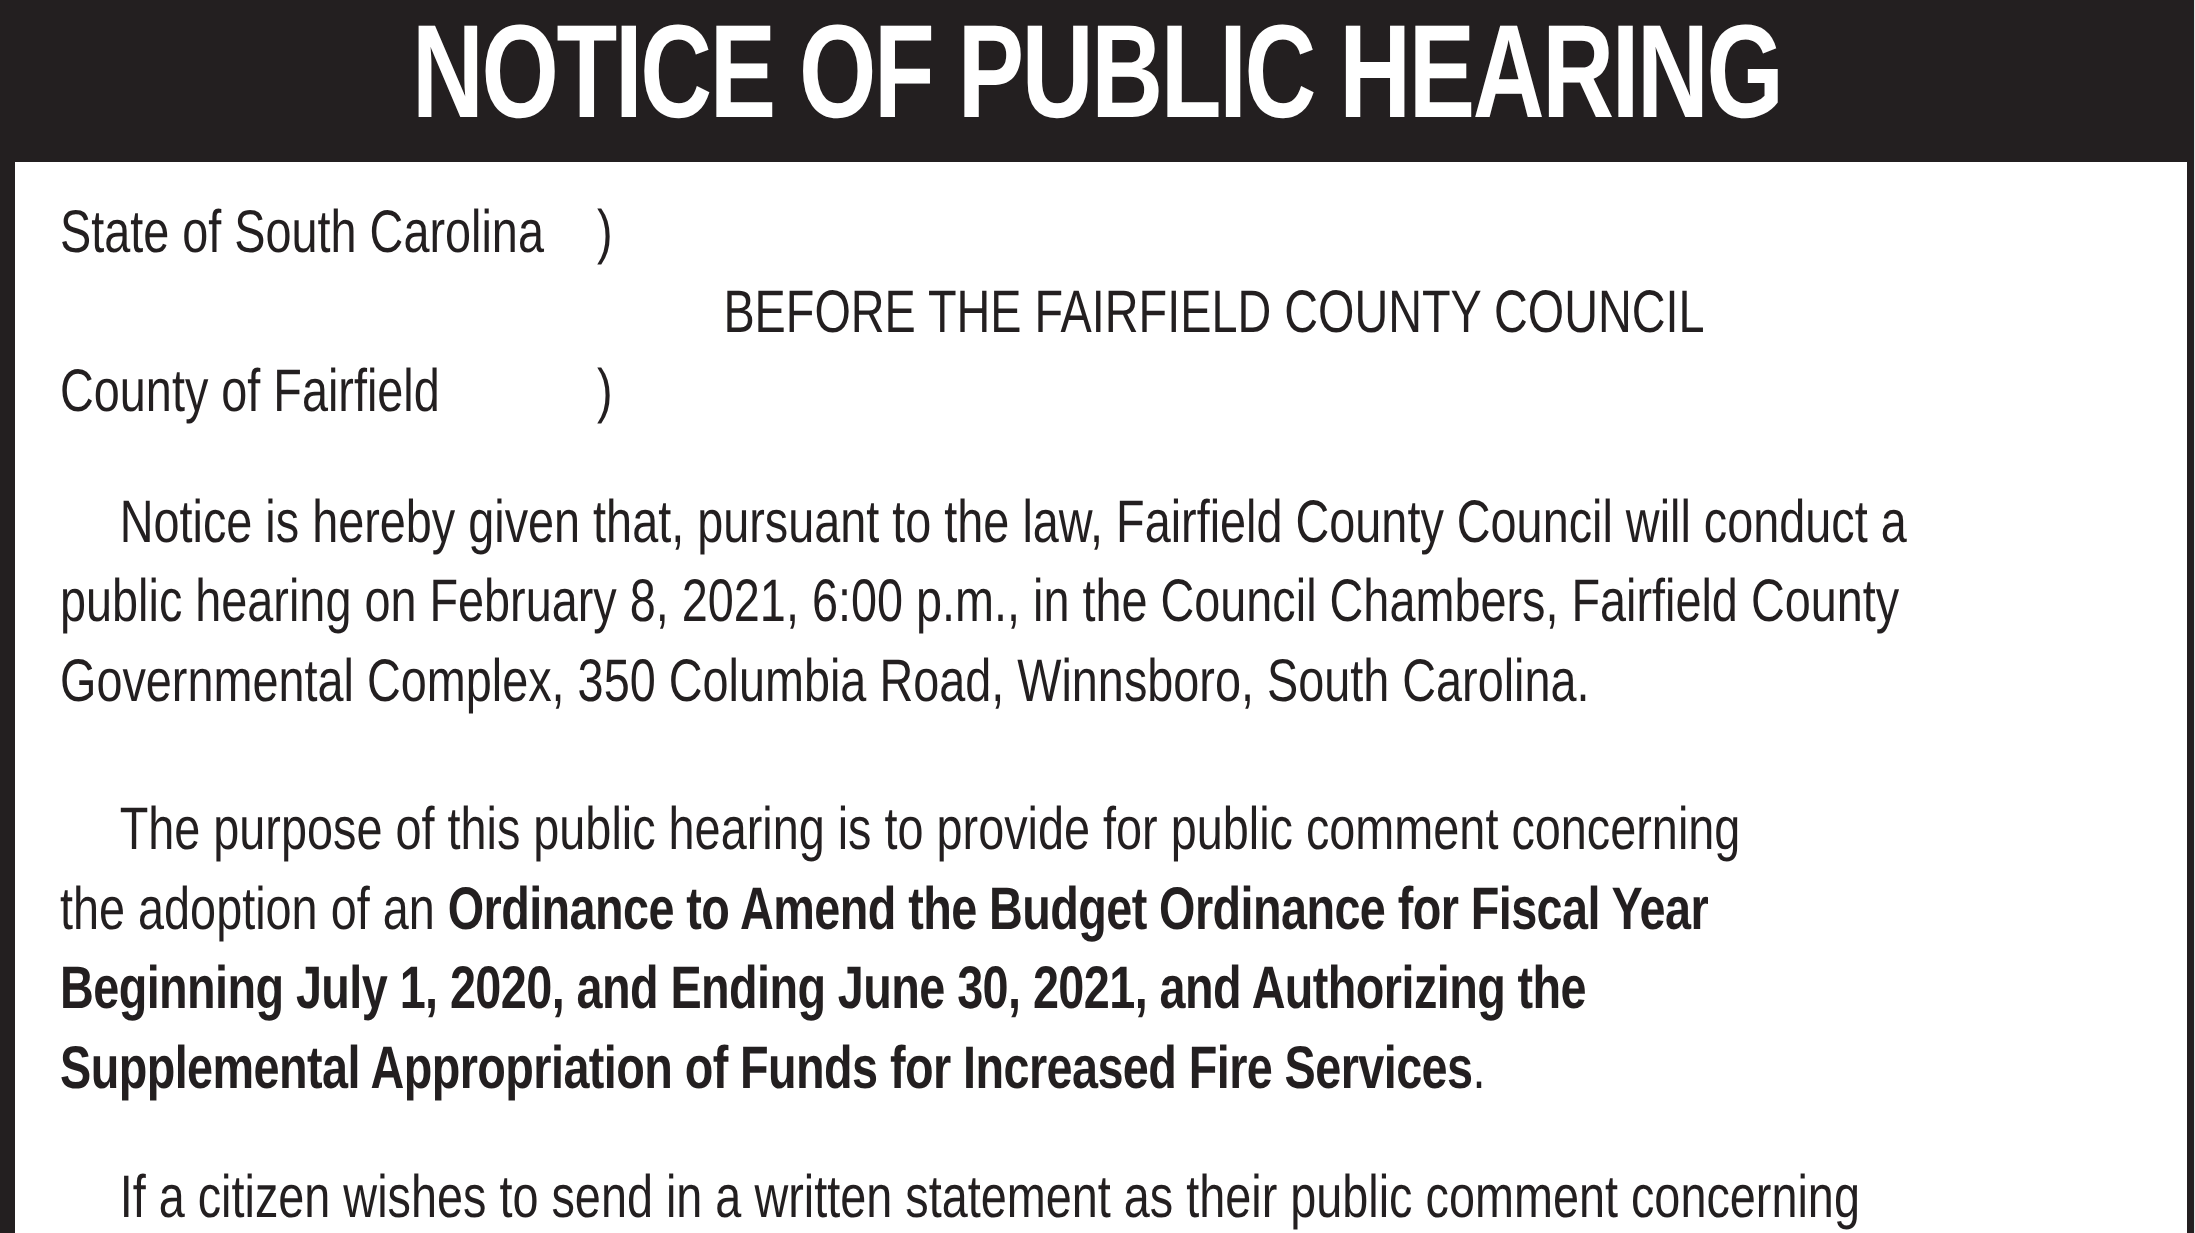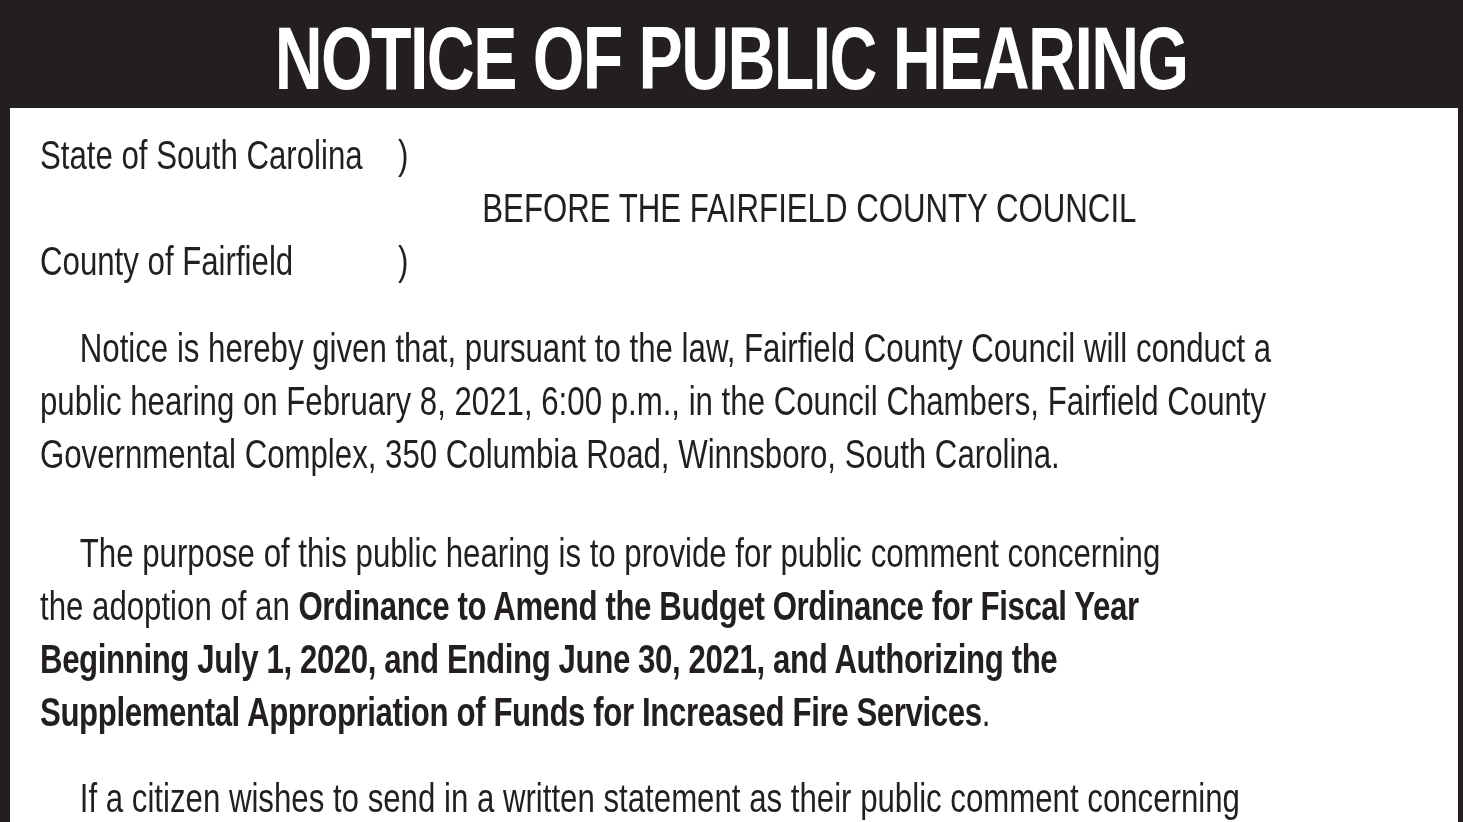--- a/index.html
+++ b/index.html
@@ -21,21 +21,21 @@
   }
 
   
   .banner {
     position: absolute;
     top: 0; left: 0;
     width: 1463px;
     height: 108px;
     background: #231f20;
     display: flex;
-    align-items: flex-end;
+    align-items: flex-start;
     justify-content: center;
     overflow: hidden;
   }
   .banner-title {
     display: inline-block;
     color: #ffffff;
     font-weight: 700;
     font-size: 85px;
     letter-spacing: -2px;
     white-space: nowrap;

